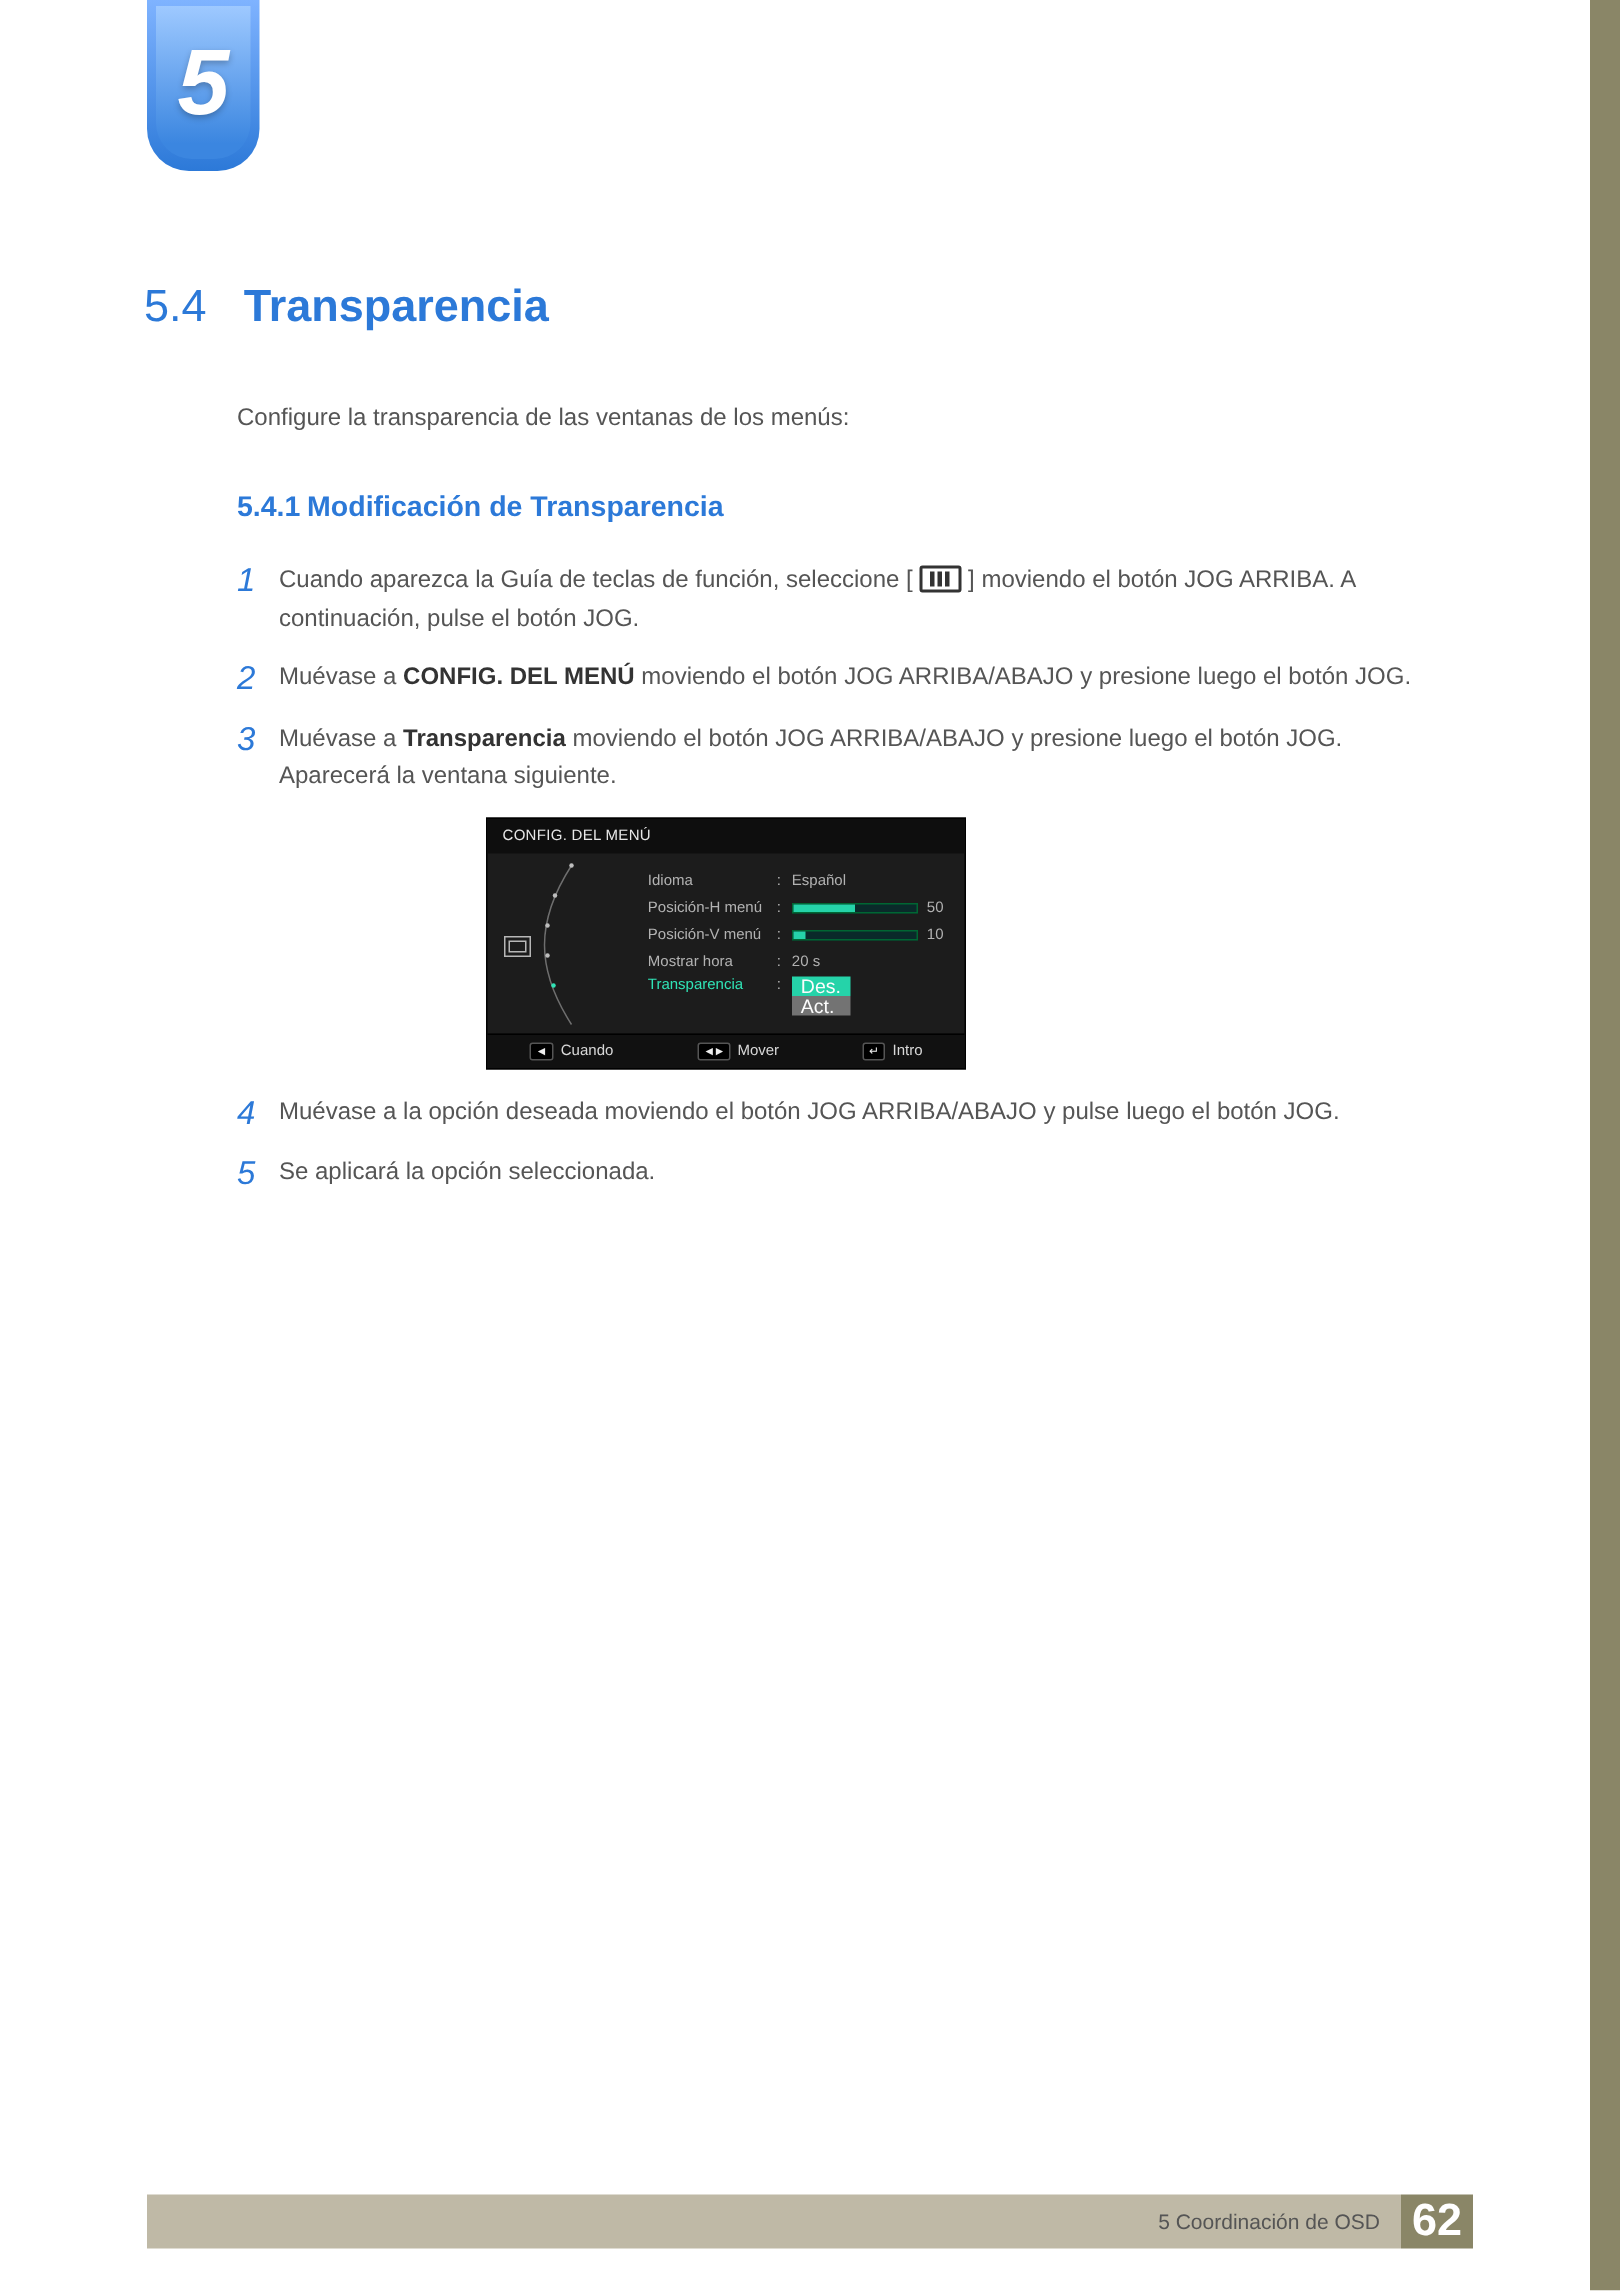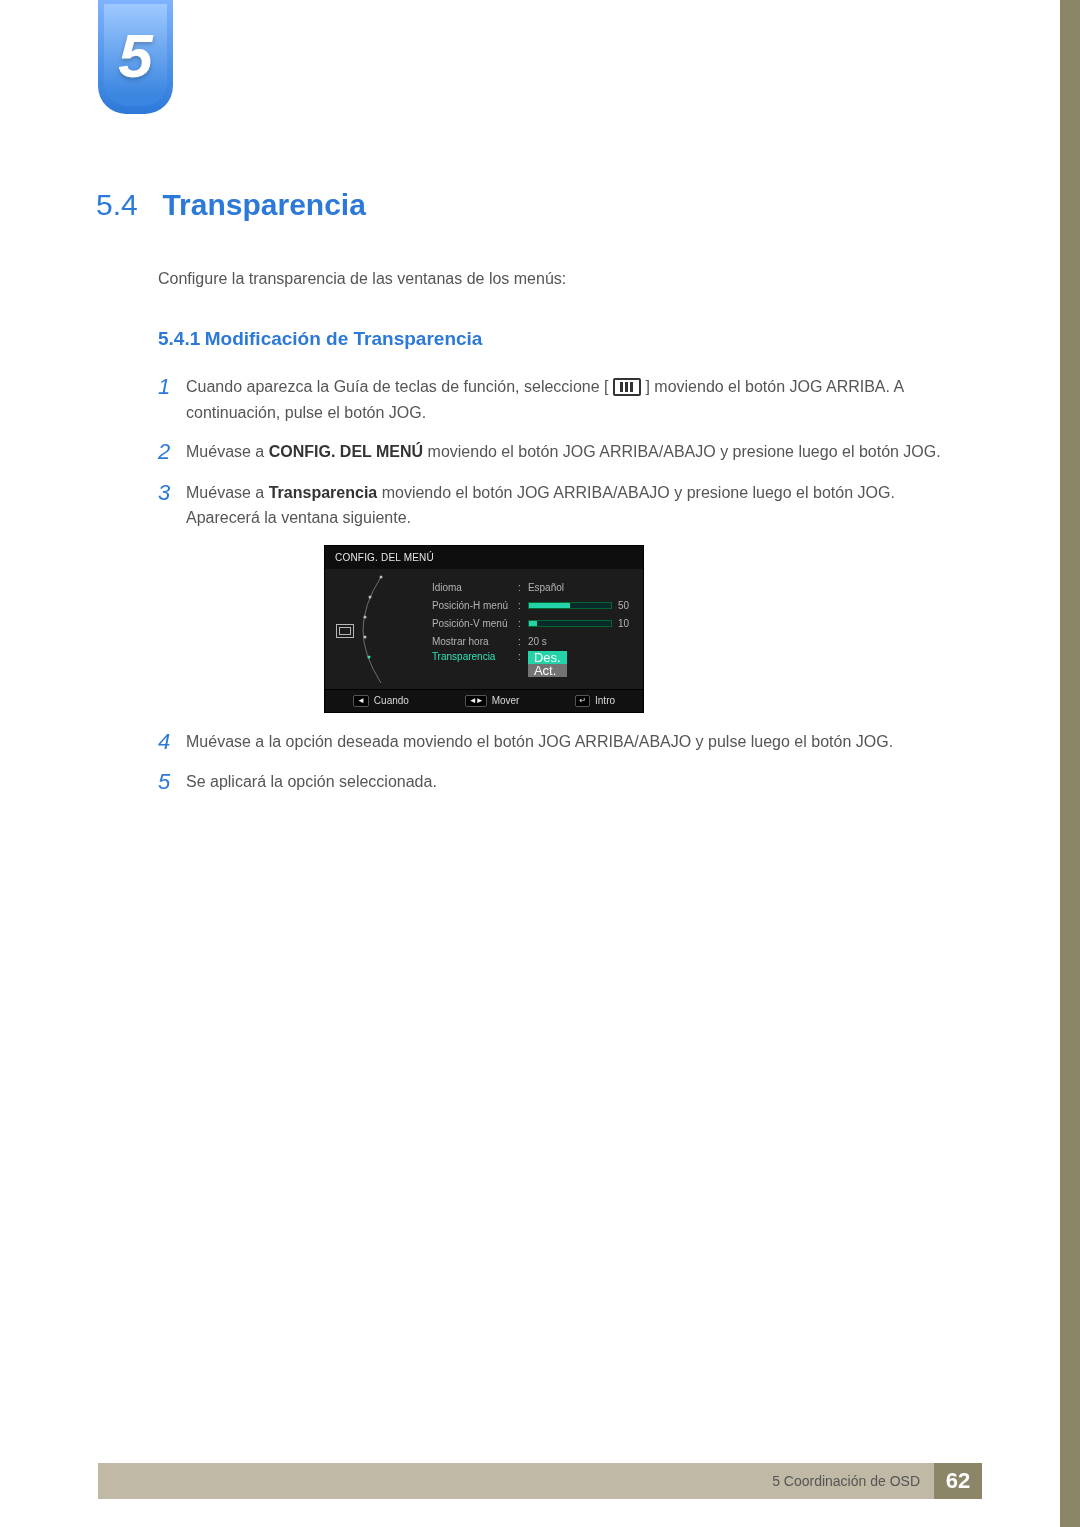--- a/index.html
+++ b/index.html
@@ -68,21 +68,21 @@
   .osd-drop-item.alt { background:#737373; }
   .osd-footer { display:flex; justify-content:space-around; align-items:center; background:#111; border-top:1px solid #000; padding:5px 0; }
   .osd-f { display:flex; align-items:center; gap:5px; color:#d8d8d8; font-size:10px; }
   .osd-key { background:#000; border:1px solid #555; color:#eee; font-size:8px; padding:0 3px; height:12px; display:inline-flex; align-items:center; border-radius:2px; }
   .osd-arrows { font-size:8px; letter-spacing:-1px; }
   .osd-enter { font-size:8px; }
 
   
   .footer { position:absolute; left:0; right:0; bottom:28px; height:36px; display:flex; }
   .footer-bar { flex:1; margin-left:98px; background:#bfb9a6; display:flex; justify-content:flex-end; align-items:center; padding-right:14px; color:#555; font-size:14px; }
-  .footer-page { width:48px; background:#8a8667; color:#fff; font-size:22px; font-weight:700; display:flex; align-items:center; justify-content:center; margin-right:98px; }
+  .footer-page { width:48px; background:#8a8667; color:#fff; font-size:30px; font-weight:700; display:flex; align-items:center; justify-content:center; margin-right:98px; }
   .right-strip { position:absolute; right:0; top:0; bottom:0; width:20px; background:#8a8667; }
 </style>
 </head>
 <body>
 
 <div class="page">
   <div class="right-strip"></div>
 
   <div class="chapter-tab">
     <div class="chapter-tab-inner">

